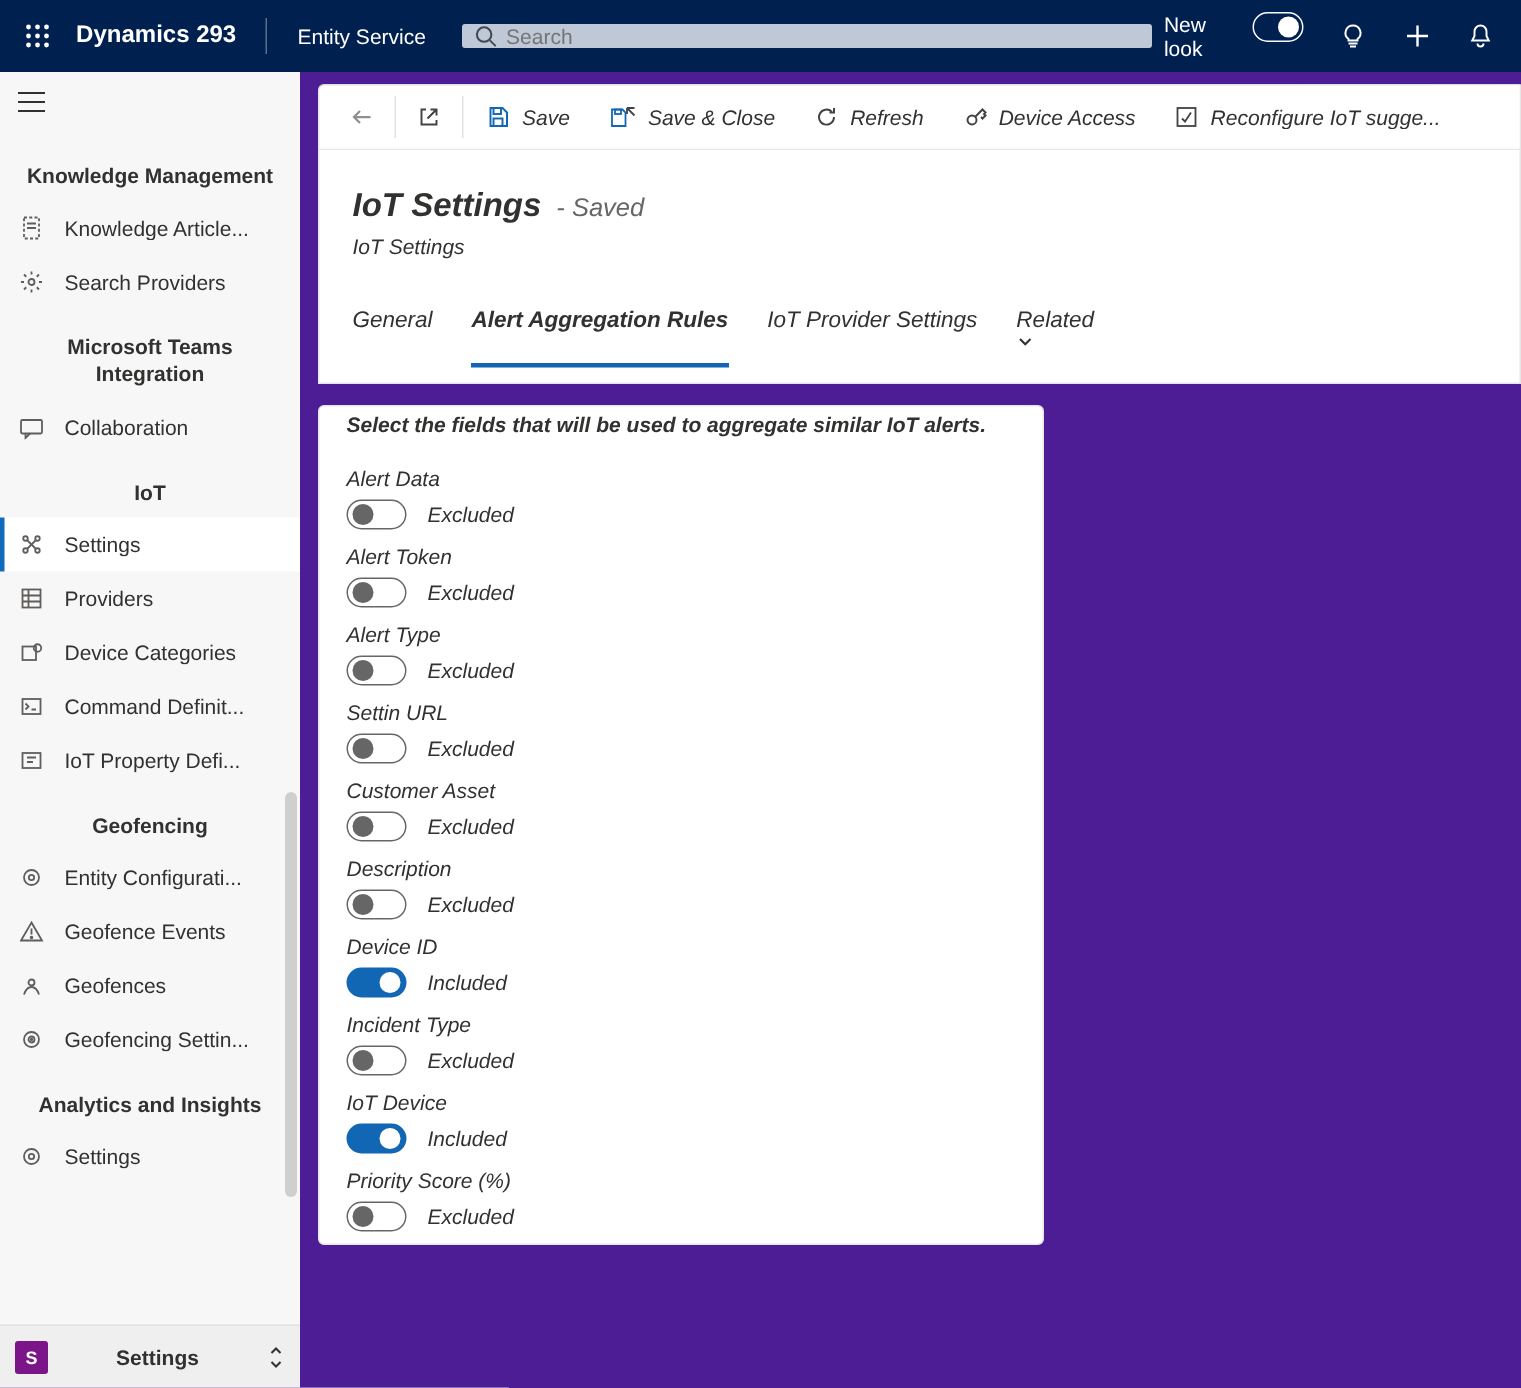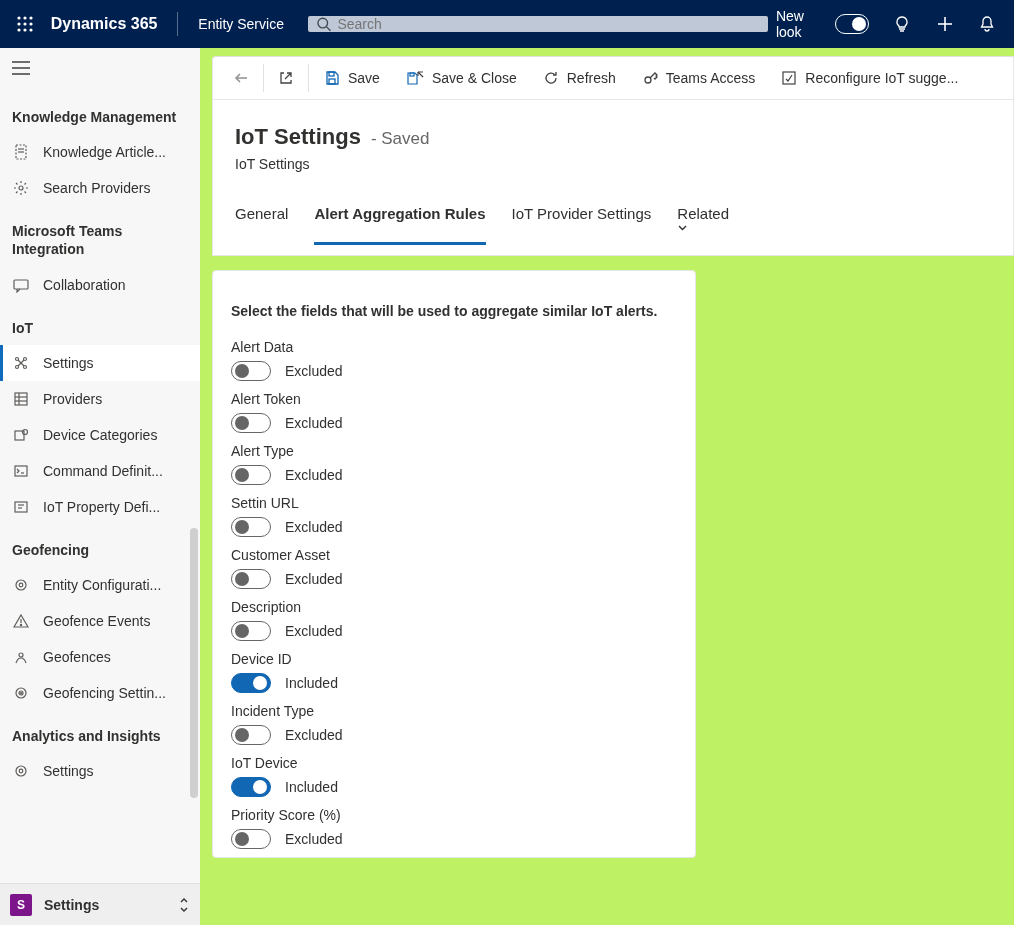--- a/index.html
+++ b/index.html
@@ -28,31 +28,31 @@
   .searchwrap {
     flex:0 0 460px; height:16px; background:#bfc8d6;
     display:flex; align-items:center; border-radius:2px; padding:0 8px;
     color:#323130; margin-left:4px;
   }
   .searchwrap input {
     background:transparent; border:none; outline:none;
     font-size:14px; color:#323130; width:100%; padding-left:6px;
   }
   .tb-spacer { flex:1; }
-  .newlook { display:flex; align-items:center; gap:10px; margin-right:10px; font-size:14px;}
+  .newlook { display:flex; align-items:flex-start; gap:10px; margin-right:10px; font-size:14px;}
   .nl-toggle {
     width:40px; height:20px; border:1px solid #fff; border-radius:20px;
     position:relative; background:transparent; cursor:pointer;
   }
   .nl-toggle .knob { position:absolute; right:2px; top:2px; width:14px; height:14px; background:#fff; border-radius:50%;}
   .tb-icon { width:44px; height:48px; display:flex; align-items:center; justify-content:center; cursor:pointer;}
 
   
   .layout { display:flex; height:calc(925px - 48px); }
-  .sidewrap { width:200px; background:#f7f7f7; border-right:0px solid #e1e1e1; display:flex; flex-direction:column; position:relative;}
+  .sidewrap { width:200px; background:#f7f7f7; border-right:0px solid #e1e1e1; display:flex; flex-direction:column; position:relative;text-align:center;}
   .side-hamwrap { height:40px; display:flex; align-items:center; padding-left:11px;}
   .side-ham { width:20px; height:20px; display:flex; align-items:center; justify-content:center; cursor:pointer;}
   .sidenav {
     flex:1; overflow:hidden; position:relative;
     padding-top:8px;
   }
   .sidenav-inner { position:relative; }
   .group-title { font-size:14px; font-weight:600; color:#323130; padding:16px 12px 8px 12px; line-height:1.3;}
   .group-title.first { padding-top:12px;}
   .navitem {
@@ -75,21 +75,21 @@
   }
   .appswitch {
     height:42px; border-top:1px solid #e1e1e1;
     display:flex; align-items:center; padding:0 10px 0 10px; gap:12px;
     background:#efefef; cursor:pointer;
   }
   .app-tile { width:22px; height:22px; background:#7c158a; color:#fff; display:flex; align-items:center; justify-content:center; font-size:12px; font-weight:600; border-radius:2px;}
   .app-switch-name { flex:1; font-weight:600; font-size:14px; color:#323130;}
 
   
-  .main { flex:1; background:#bef264; display:flex; flex-direction:column; padding:8px 0 0 12px; overflow:hidden;}
+  .main { flex:1; background:#4c1d95; display:flex; flex-direction:column; padding:8px 0 0 12px; overflow:hidden;font-style:italic;}
   .cmdbar {
     height:44px; background:#fff; border:1px solid #e6e6e6; border-top-color:#e0e0e0;
     display:flex; align-items:center; padding:0 8px; gap:0;
     border-radius:4px 0 0 0;
   }
   .cmdbtn-icn { width:40px; height:44px; display:flex; align-items:center; justify-content:center; cursor:pointer;}
   .vdiv { width:1px; height:28px; background:#e1e1e1; margin:0 2px;}
   .cmdbtn {
     display:flex; align-items:center; gap:8px; height:44px; padding:0 13px;
     cursor:pointer; color:#323130; font-size:14px;
@@ -109,21 +109,21 @@
   .page-sub { font-size:14px; color:#323130; margin-top:6px;}
   .tabs { display:flex; gap:26px; margin-top:27px; border-bottom:0; font-size:15px;}
   .tab { padding:6px 0 12px 0; cursor:pointer; color:#323130; position:relative;}
   .tab.active { font-weight:600;}
   .tab.active::after { content:""; position:absolute; left:0; right:0; bottom:0; height:3px; background:#1267b4;}
   .tab.related::after { display:none;}
   .tab .dd { margin-left:6px; }
 
   .panel {
     background:#fff; border:1px solid #e6e6e6;
-    width:484px; margin-top:14px; padding:32px 8px 8px 8px;
+    width:484px; margin-top:14px; padding:4px 8px 8px 8px;
     border-radius:4px;
   }
   .panel-title { font-weight:600; font-size:14px; padding:0 10px 10px 10px;}
   .field { padding:10px 10px 0 10px;}
   .field-label { font-size:14px; color:#323130; margin-bottom:6px;}
   .field-row { display:flex; align-items:center; gap:14px;}
   .toggle {
     width:40px; height:20px; border-radius:20px; position:relative; cursor:pointer;
     background:#fff; border:1px solid #666;
   }
@@ -144,21 +144,21 @@
         <circle cx="8" cy="2" r="1.6"></circle>
         <circle cx="14" cy="2" r="1.6"></circle>
         <circle cx="2" cy="8" r="1.6"></circle>
         <circle cx="8" cy="8" r="1.6"></circle>
         <circle cx="14" cy="8" r="1.6"></circle>
         <circle cx="2" cy="14" r="1.6"></circle>
         <circle cx="8" cy="14" r="1.6"></circle>
         <circle cx="14" cy="14" r="1.6"></circle>
       </svg>
   </div>
-  <div class="brand">Dynamics 365</div>
+  <div class="brand">Dynamics 293</div>
   <div class="brand-div"></div>
   <div class="appname">Entity Service</div>
   <div class="searchwrap">
     <svg width="16" height="16" viewBox="0 0 16 16" fill="none" stroke="#40484f" stroke-width="1.4">
         <circle cx="7" cy="7" r="5"></circle>
         <line x1="11" y1="11" x2="15" y2="15"></line>
       </svg>
     <input type="text" placeholder="Search" style="">
   </div>
   <div class="tb-spacer"></div>
@@ -384,21 +384,21 @@
             <path d="M13 8a5 5 0 1 1-1.5-3.5"></path>
             <polyline points="13,2 13,5 10,5"></polyline>
           </svg>
         <span>Refresh</span>
       </div>
       <div class="cmdbtn">
         <svg width="16" height="16" viewBox="0 0 16 16" fill="none" stroke="#424242" stroke-width="1.3">
             <circle cx="6" cy="10" r="3"></circle>
             <path d="M8 8l5-5 2 2-1 1 1 1-2 2-1-1"></path>
           </svg>
-        <span>Teams Access</span>
+        <span>Device Access</span>
       </div>
       <div class="cmdbtn">
         <svg width="16" height="16" viewBox="0 0 16 16" fill="none" stroke="#424242" stroke-width="1.2">
             <rect x="2" y="2" width="12" height="12"></rect>
             <polyline points="5,9 7,11 11,5"></polyline>
           </svg>
         <span class="cmd-trunc">Reconfigure IoT sugge...</span>
       </div>
     </div>
 

